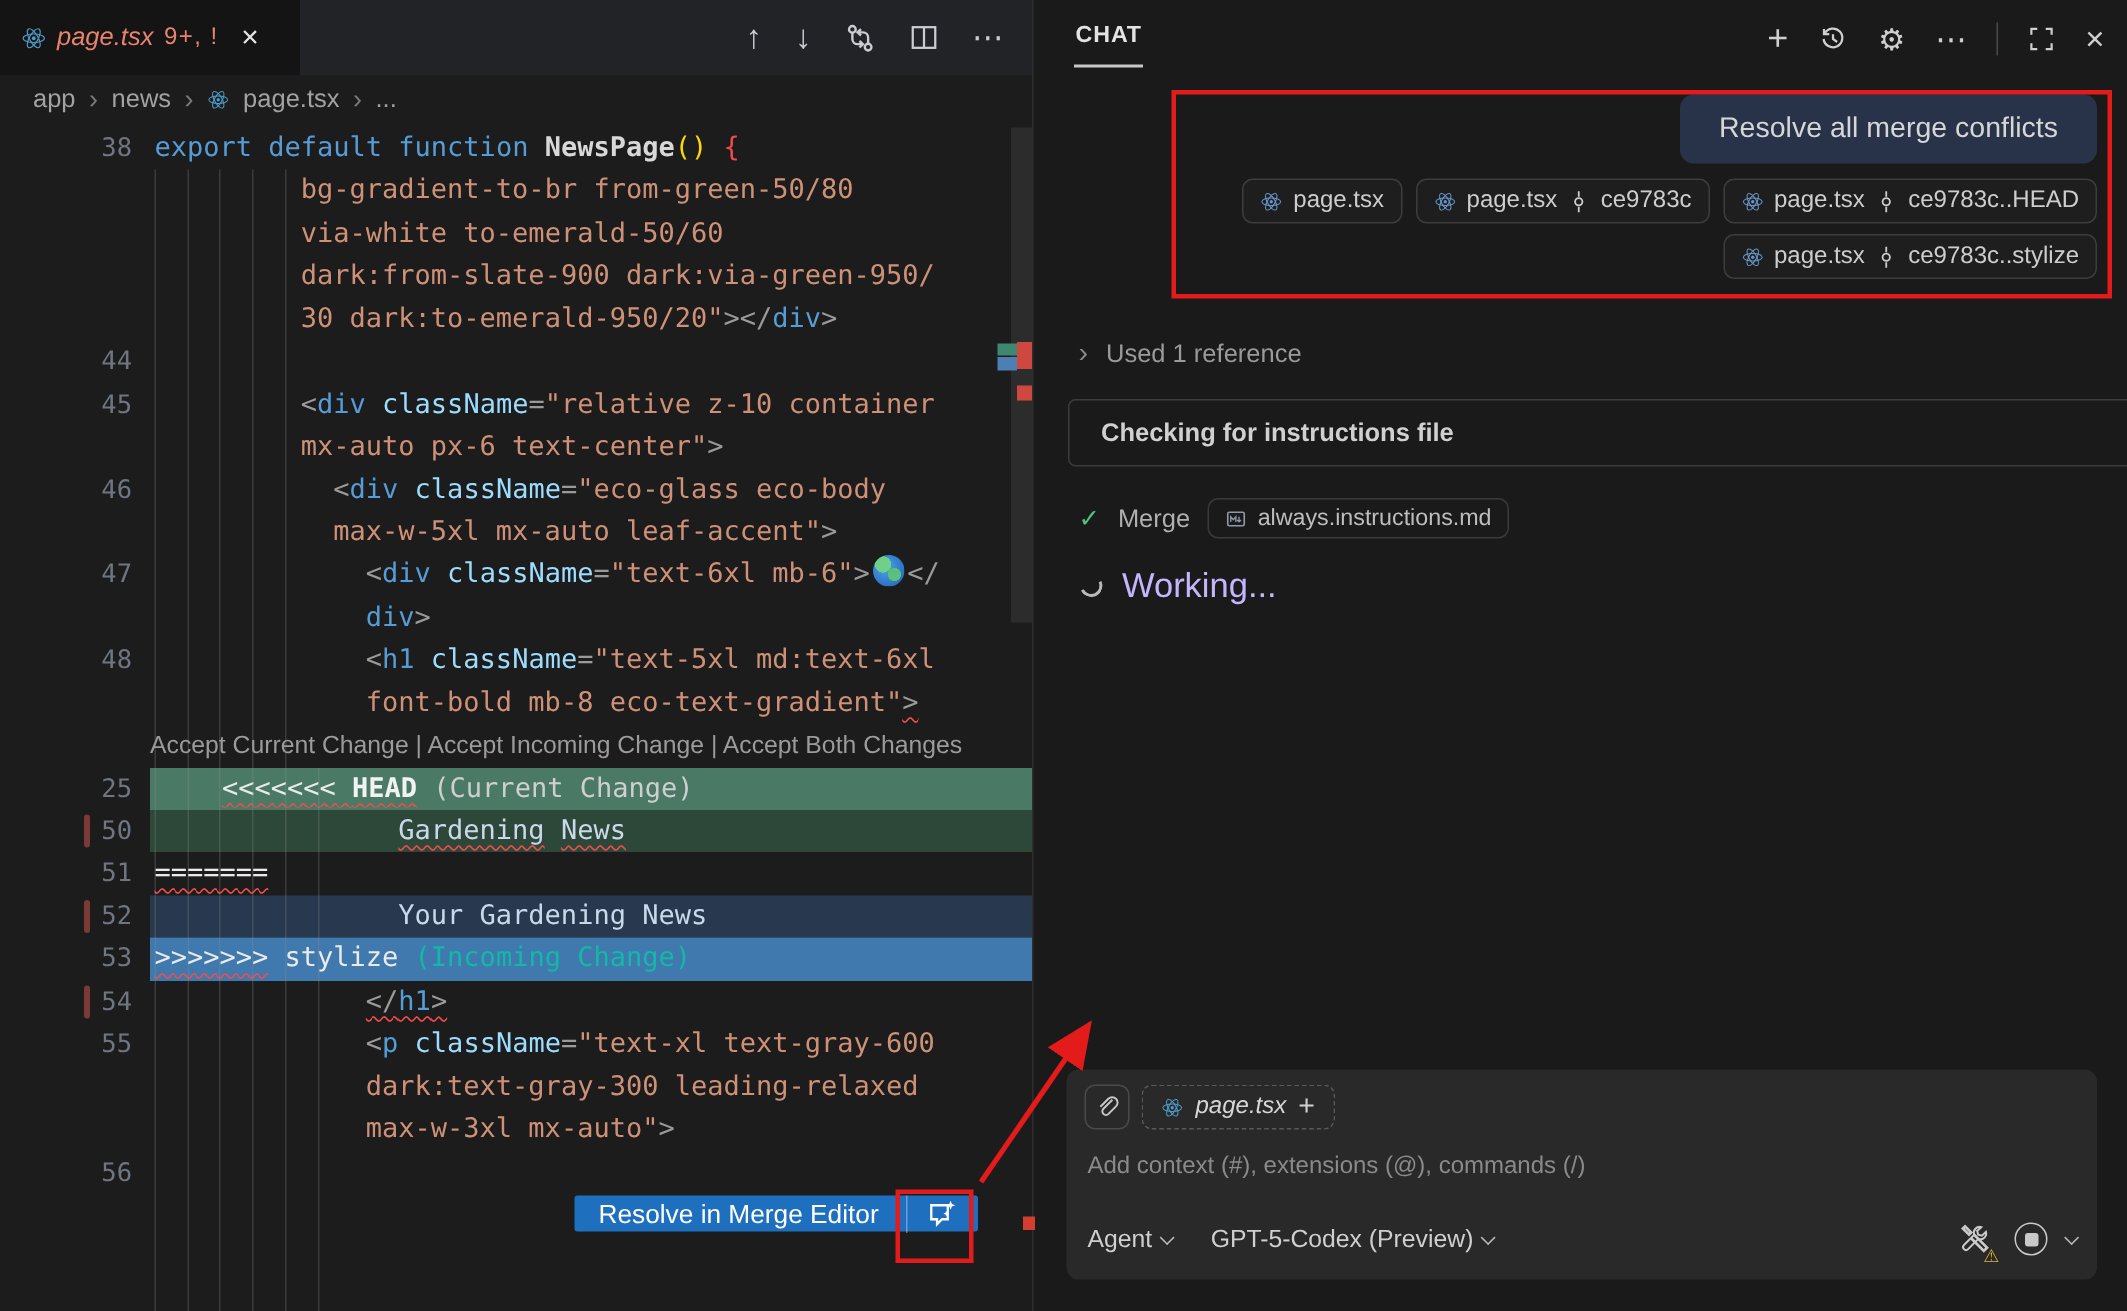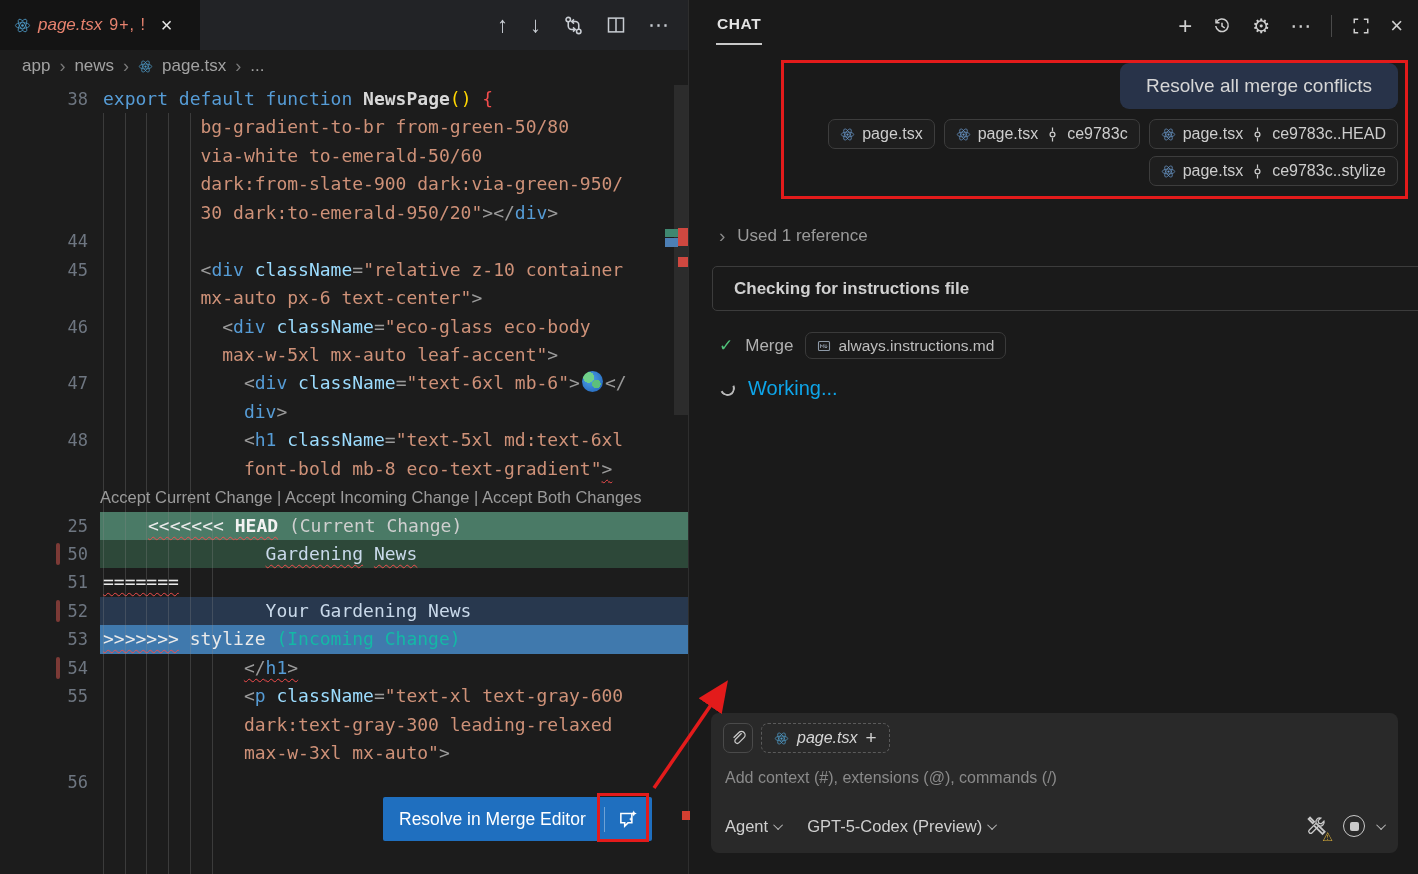--- a/index.html
+++ b/index.html
@@ -34,21 +34,21 @@
   .row .lens { position:absolute; left:100px; top:0; z-index:2; font-family:"Liberation Sans",sans-serif; font-size:16.5px; color:#9b9b9b; cursor:pointer; }
   .sq { text-decoration:underline; text-decoration-style:wavy; text-decoration-color:#f14c4c; text-decoration-thickness:1.4px; text-underline-offset:4px; text-decoration-skip-ink:none; }
   .globe { display:inline-block; width:21px; height:21px; border-radius:50%; vertical-align:-3px; margin:0 2px;
            background:radial-gradient(circle at 32% 30%, #6fd08a 0 26%, transparent 27%),
                       radial-gradient(circle at 68% 62%, #5cc07c 0 22%, transparent 23%),
                       radial-gradient(circle at 40% 40%, #4da3e8, #2a6fc2 75%); }
   .gutter-mark { position:absolute; left:56px; width:4px; height:22px; background:#7c3a36; border-radius:2px; z-index:3; }
   .ovr { position:absolute; z-index:3; }
   .scroll-slider { position:absolute; left:674px; top:3px; width:14px; height:330px; background:rgba(121,121,121,.18); z-index:2; }
 
-  .resolve-btn { position:absolute; left:383px; top:715px; height:44px; display:flex; align-items:center; background:#1f6fbf; border-radius:2px; z-index:4; cursor:pointer; }
+  .resolve-btn { position:absolute; left:383px; top:715px; height:24px; display:flex; align-items:center; background:#1f6fbf; border-radius:2px; z-index:4; cursor:pointer; }
   .resolve-label { color:#fff; font-size:17.5px; padding:0 18px 0 16px; }
   .resolve-div { width:1px; height:25px; background:rgba(255,255,255,.35); }
   .resolve-ai { width:47px; display:flex; align-items:center; justify-content:center; height:41px; }
 
   
   .chat { position:absolute; left:688px; top:0; width:730px; height:874px; background:#1a1a1a; border-left:1px solid #2e2e2e; }
   .chat-header { position:absolute; left:0; top:0; width:730px; height:52px; }
   .chat-title { position:absolute; left:28px; top:15px; color:#e3e3e3; font-size:15.5px; letter-spacing:.6px; font-weight:bold; }
   .chat-title-underline { position:absolute; left:27px; top:43px; width:46px; height:2px; background:#c8c8c8; }
   .chat-icons { position:absolute; right:16px; top:0; height:52px; display:flex; align-items:center; gap:20px; color:#cfcfcf; }
@@ -62,21 +62,21 @@
   .used-ref { position:absolute; left:30px; top:225px; color:#9a9a9a; font-size:17px; display:flex; gap:12px; align-items:center; cursor:pointer; }
   .tool-box { position:absolute; left:23px; top:266px; width:826px; height:45px; border:1px solid #3c3c3c; border-radius:5px; display:flex; align-items:center; cursor:pointer; }
   .tool-box-label { color:#d0d0d0; font-size:17px; font-weight:bold; padding-left:21px; }
   .tool-box-chev { position:absolute; right:16px; color:#9a9a9a; font-size:20px; }
   .read-row { position:absolute; left:30px; top:332px; display:flex; align-items:center; gap:12px; }
   .check { color:#4fc27a; font-size:17px; }
   .read-label { color:#b0b0b0; font-size:17px; }
   .file-pill { display:flex; align-items:center; gap:7px; height:27px; padding:0 11px; border:1px solid #3a3a3a; border-radius:7px; color:#bdbdbd; font-size:15.5px; cursor:pointer; }
   .working-row { position:absolute; left:31px; top:377px; display:flex; align-items:center; gap:13px; }
   .spinner { width:15px; height:15px; border:2px solid #b9b9b9; border-left-color:transparent; border-top-color:transparent; border-radius:50%; transform:rotate(20deg); }
-  .working-label { color:#0ea5e9; font-size:20px; }
+  .working-label { color:#c4b5fd; font-size:23px; }
 
   .chat-input { position:absolute; left:22px; top:713px; width:687px; height:140px; background:#292929; border-radius:8px; }
   .attach-btn { position:absolute; left:12px; top:10px; width:30px; height:30px; border:1px solid #4a4a4a; border-radius:7px; display:flex; align-items:center; justify-content:center; cursor:pointer; }
   .ctx-chip { position:absolute; left:50px; top:10px; height:30px; border:1px dashed #5a5a5a; border-radius:7px; display:flex; align-items:center; gap:8px; padding:0 12px; cursor:pointer; }
   .ctx-name { color:#d6d6d6; font-size:16px; font-style:italic; }
   .ctx-plus { color:#cfcfcf; font-size:19px; }
   .placeholder { position:absolute; left:14px; top:56px; color:#8a8a8a; font-size:16px; }
   .input-bottom { position:absolute; left:14px; bottom:12px; right:12px; height:30px; display:flex; align-items:center; gap:24px; }
   .dropdown { display:flex; align-items:center; gap:8px; color:#cfcfcf; font-size:16.5px; cursor:pointer; }
   .chev-down { width:7px; height:7px; border-left:1.6px solid #b9b9b9; border-bottom:1.6px solid #b9b9b9; transform:rotate(-45deg) translateY(-2px); }

